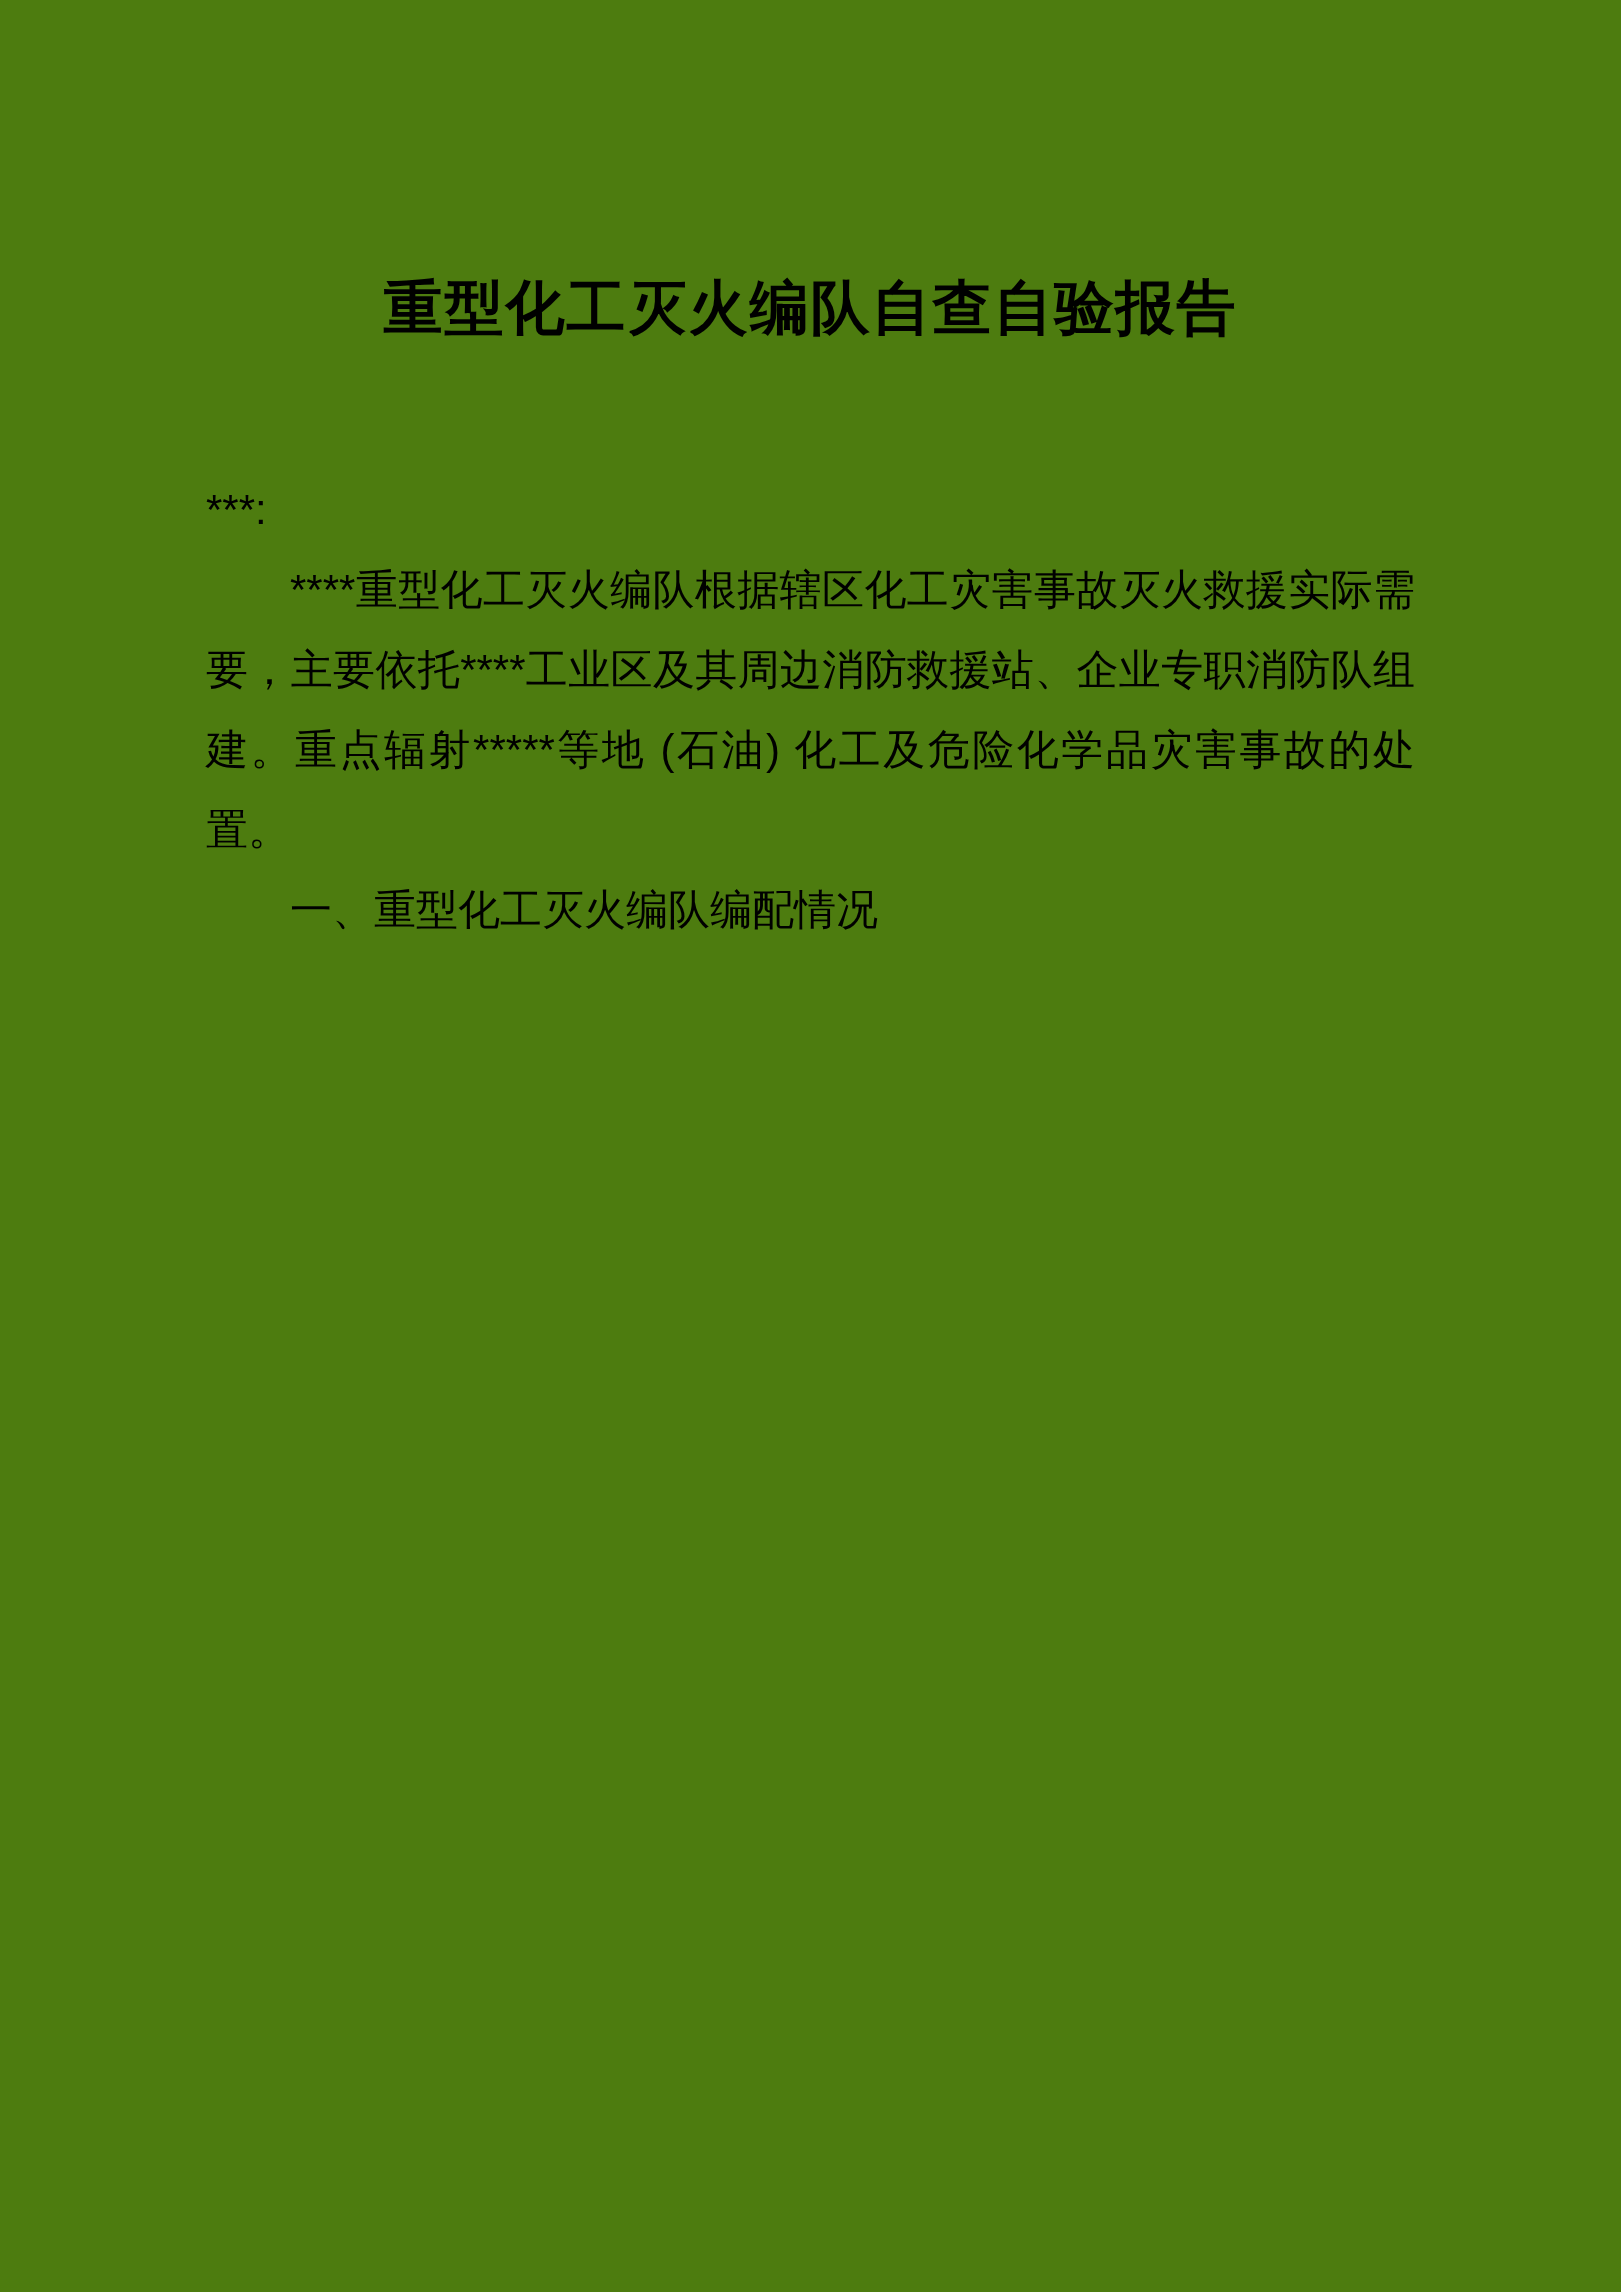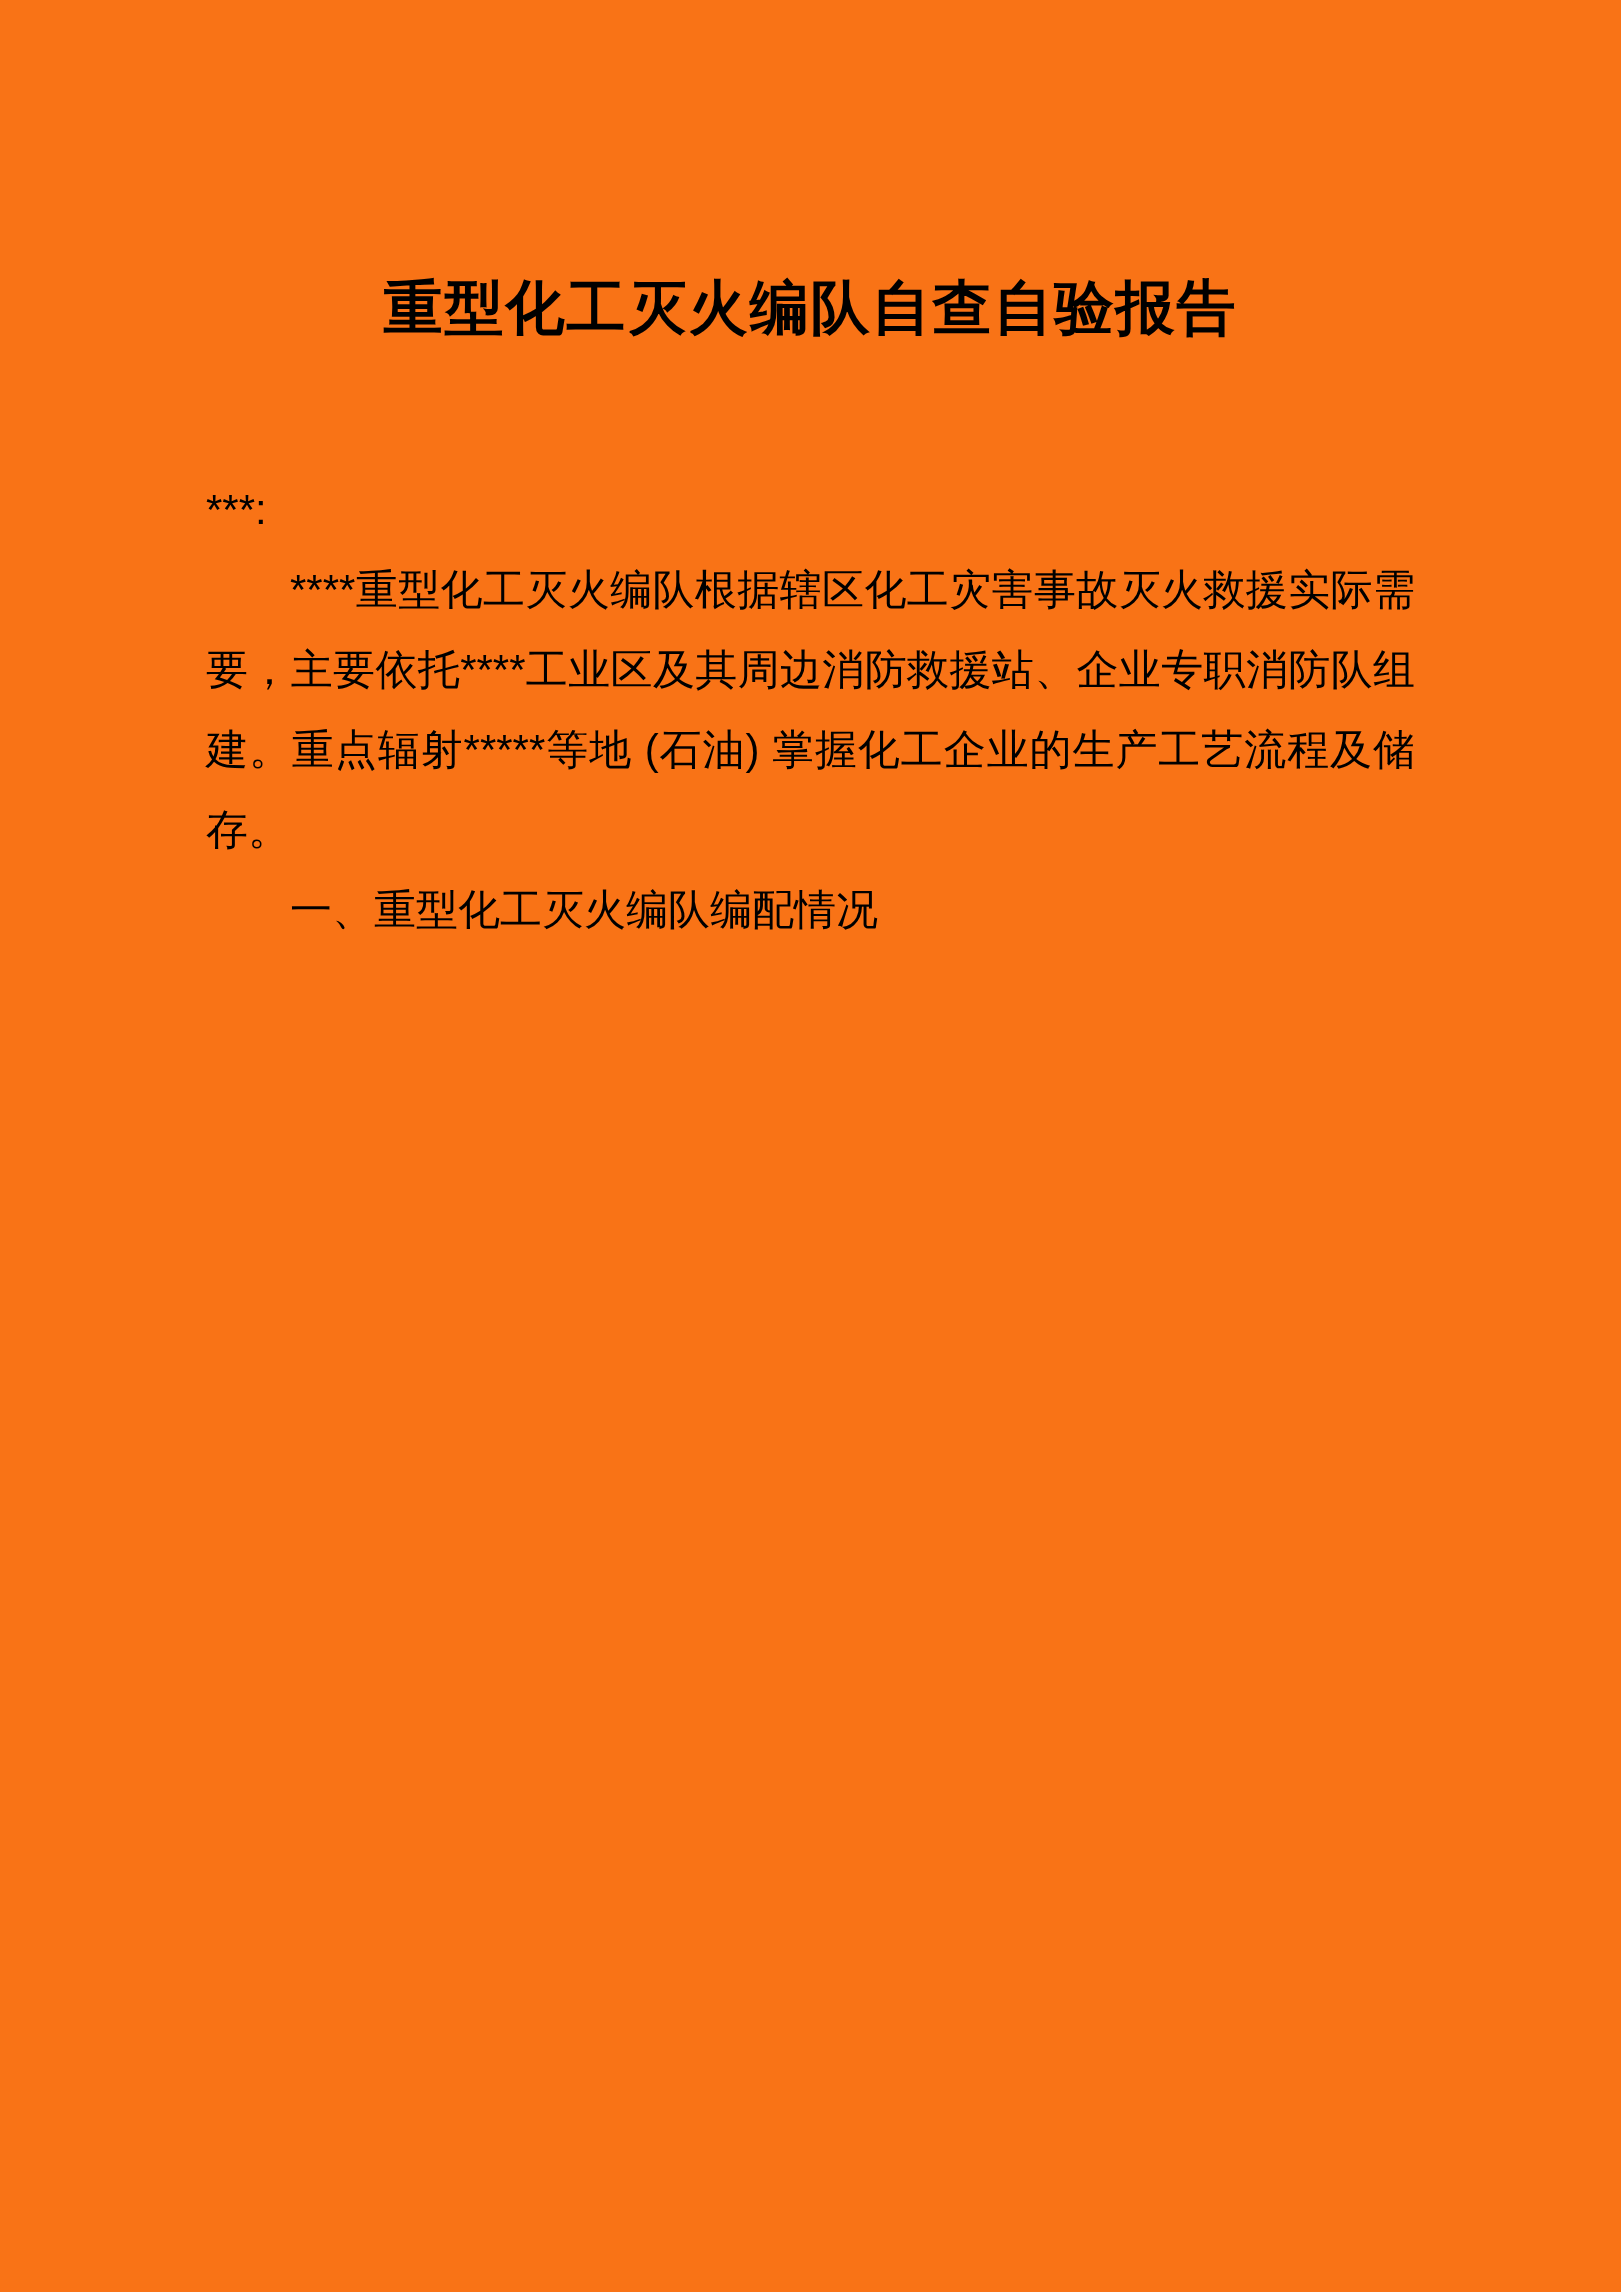--- a/index.html
+++ b/index.html
@@ -7,21 +7,21 @@
     padding: 0;
     background: #ffffff;
   }
   .page {
     position: relative;
     width: 1621px;
     height: 2293px;
     box-sizing: border-box;
     margin: 0 auto;
     padding: 270px 206px 0 206px;
-    background: #f97316;
+    background: #4d7c0f;
     color: #000000;
     font-family: "Liberation Sans", sans-serif;
     overflow: hidden;
   }
   .doc-title {
     margin: 0 0 123px 0;
     text-align: center;
     font-size: 59px;
     font-weight: 700;
     letter-spacing: 2px;
@@ -52,21 +52,21 @@
 </style>
 </head>
 <body>
 
 <div class="page">
   <h1 class="doc-title">重型化工灭火编队自查自验报告</h1>
 
   <div class="doc-body">
     <p class="salutation">***:</p>
 
-    <p class="para">****重型化工灭火编队根据辖区化工灾害事故灭火救援实际需要，主要依托****工业区及其周边消防救援站、企业专职消防队组建。重点辐射*****等地 (石油) 掌握化工企业的生产工艺流程及储存。</p>
+    <p class="para">****重型化工灭火编队根据辖区化工灾害事故灭火救援实际需要，主要依托****工业区及其周边消防救援站、企业专职消防队组建。重点辐射*****等地 (石油) 化工及危险化学品灾害事故的处置。</p>
 
     <p class="section-heading">一、重型化工灭火编队编配情况</p>
 
 
 
   </div>
 </div>
 
 
 </body></html>

